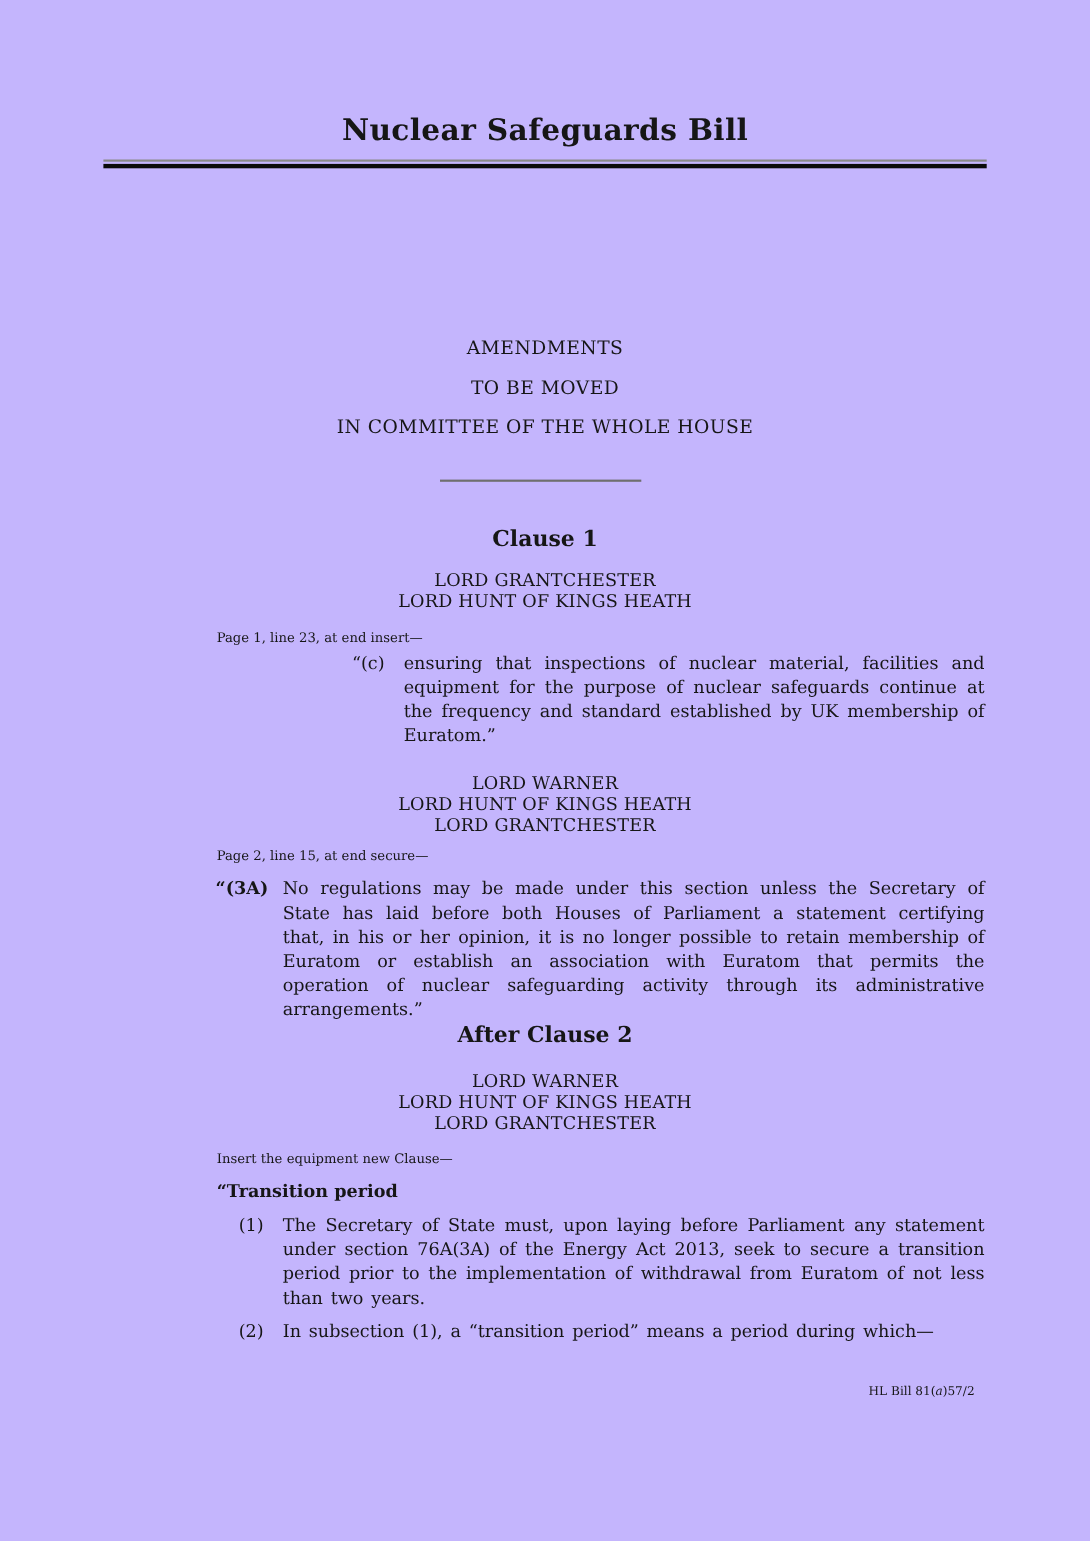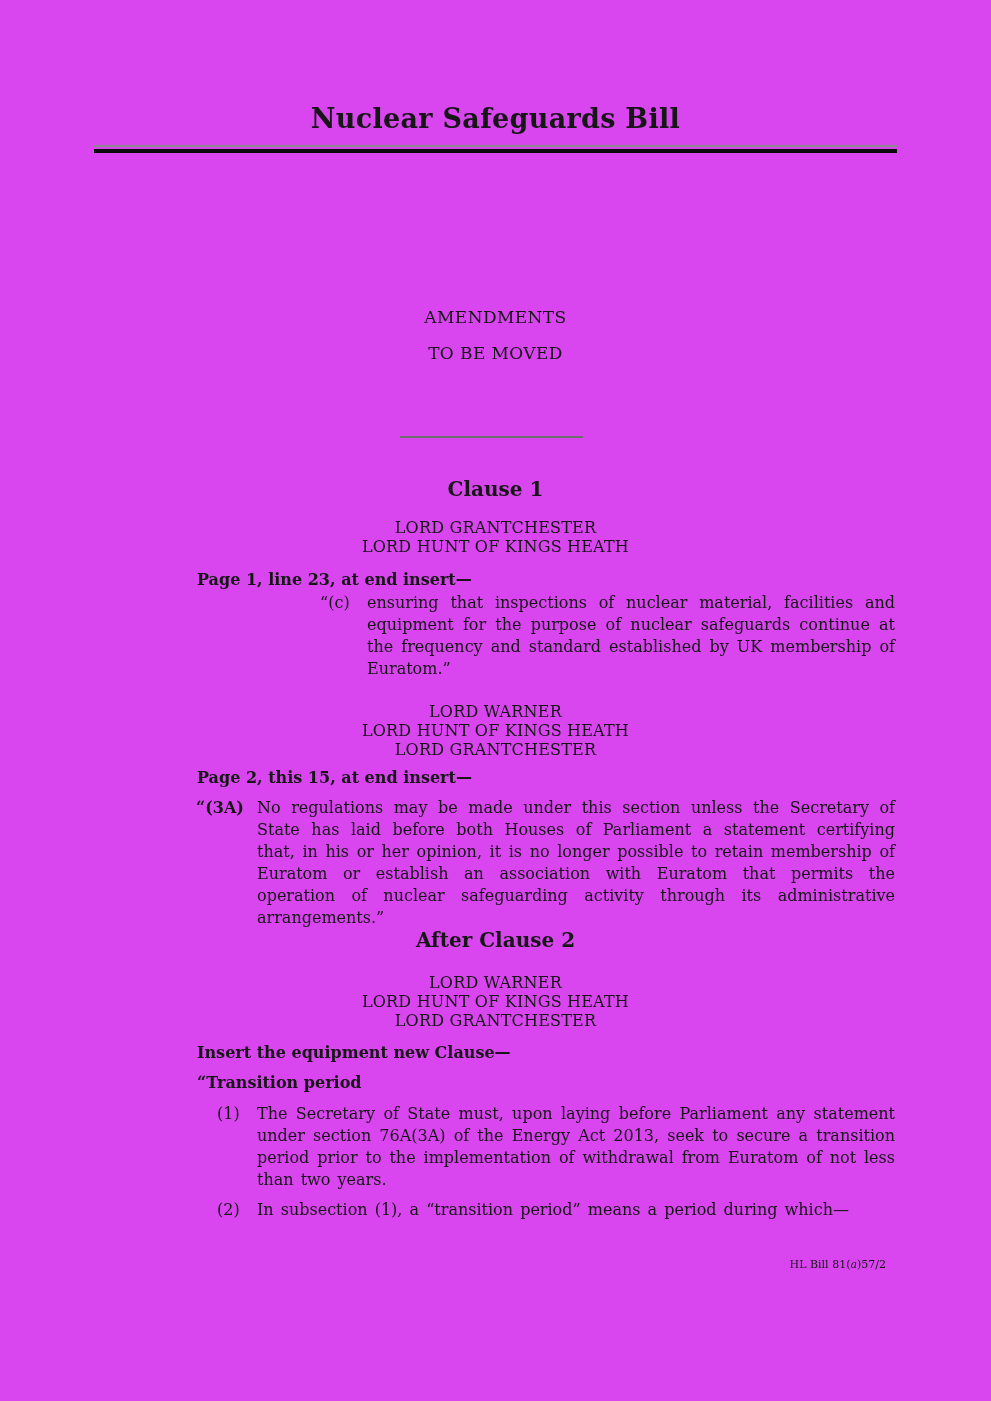--- a/index.html
+++ b/index.html
@@ -1,21 +1,21 @@
 <!DOCTYPE html>
 <html><head>
 <meta charset="utf-8">
 <style>
   html, body { margin: 0; padding: 0; background: #e8e8e8; }
   .page {
     position: relative;
     width: 991px;
     height: 1401px;
     margin: 0 auto;
-    background: #d946ef;
+    background: #c4b5fd;
     font-family: "DejaVu Serif", serif;
     color: #161616;
     overflow: hidden;
   }
   .bill-title {
     position: absolute;
     top: 103px; left: 0; right: 0;
     text-align: center;
     font-size: 27px;
     font-weight: bold;
@@ -59,23 +59,22 @@
     letter-spacing: 0.2px;
   }
   .sponsors div { line-height: 19px; }
   .sponsors-1 { top: 518px; }
   .sponsors-2 { top: 702px; }
   .sponsors-3 { top: 973px; }
 
   .instruction {
     position: absolute;
     left: 197px; right: 96px;
-    font-size: 16px;
+    font-size: 12px;
     line-height: 20px;
-    font-weight: bold;
   }
   .instruction-1 { top: 570px; }
   .instruction-2 { top: 768px; }
   .instruction-3 { top: 1043px; }
 
   .new-clause-title {
     position: absolute;
     top: 1073px; left: 197px; right: 96px;
     font-size: 16px;
     font-weight: bold;
@@ -119,20 +118,21 @@
   <div class="bill-title">Nuclear Safeguards Bill</div>
 
   <div class="rule-double">
     <div class="thin"></div>
     <div class="thick"></div>
   </div>
 
   <div class="caps-block">
     <div class="caps-line">AMENDMENTS</div>
     <div class="caps-line">TO BE MOVED</div>
+    <div class="caps-line">IN COMMITTEE OF THE WHOLE HOUSE</div>
   </div>
 
   <div class="section-separator"></div>
 
   <div class="clause-heading clause-1-heading">Clause 1</div>
 
   <div class="sponsors sponsors-1">
     <div>LORD GRANTCHESTER</div>
     <div>LORD HUNT OF KINGS HEATH</div>
   </div>
@@ -143,21 +143,21 @@
     <span class="p-label">“(c)</span>
     <div class="p-text">ensuring that inspections of nuclear material, facilities and equipment for the purpose of nuclear safeguards continue at the frequency and standard established by UK membership of Euratom.”</div>
   </div>
 
   <div class="sponsors sponsors-2">
     <div>LORD WARNER</div>
     <div>LORD HUNT OF KINGS HEATH</div>
     <div>LORD GRANTCHESTER</div>
   </div>
 
-  <div class="instruction instruction-2">Page 2, this 15, at end insert—</div>
+  <div class="instruction instruction-2">Page 2, line 15, at end secure—</div>
 
   <div class="hang-para para-3a">
     <span class="p-label">“(3A)</span>
     <div class="p-text">No regulations may be made under this section unless the Secretary of State has laid before both Houses of Parliament a statement certifying that, in his or her opinion, it is no longer possible to retain membership of Euratom or establish an association with Euratom that permits the operation of nuclear safeguarding activity through its administrative arrangements.”</div>
   </div>
 
   <div class="clause-heading after-clause-2-heading">After Clause 2</div>
 
   <div class="sponsors sponsors-3">
     <div>LORD WARNER</div>

